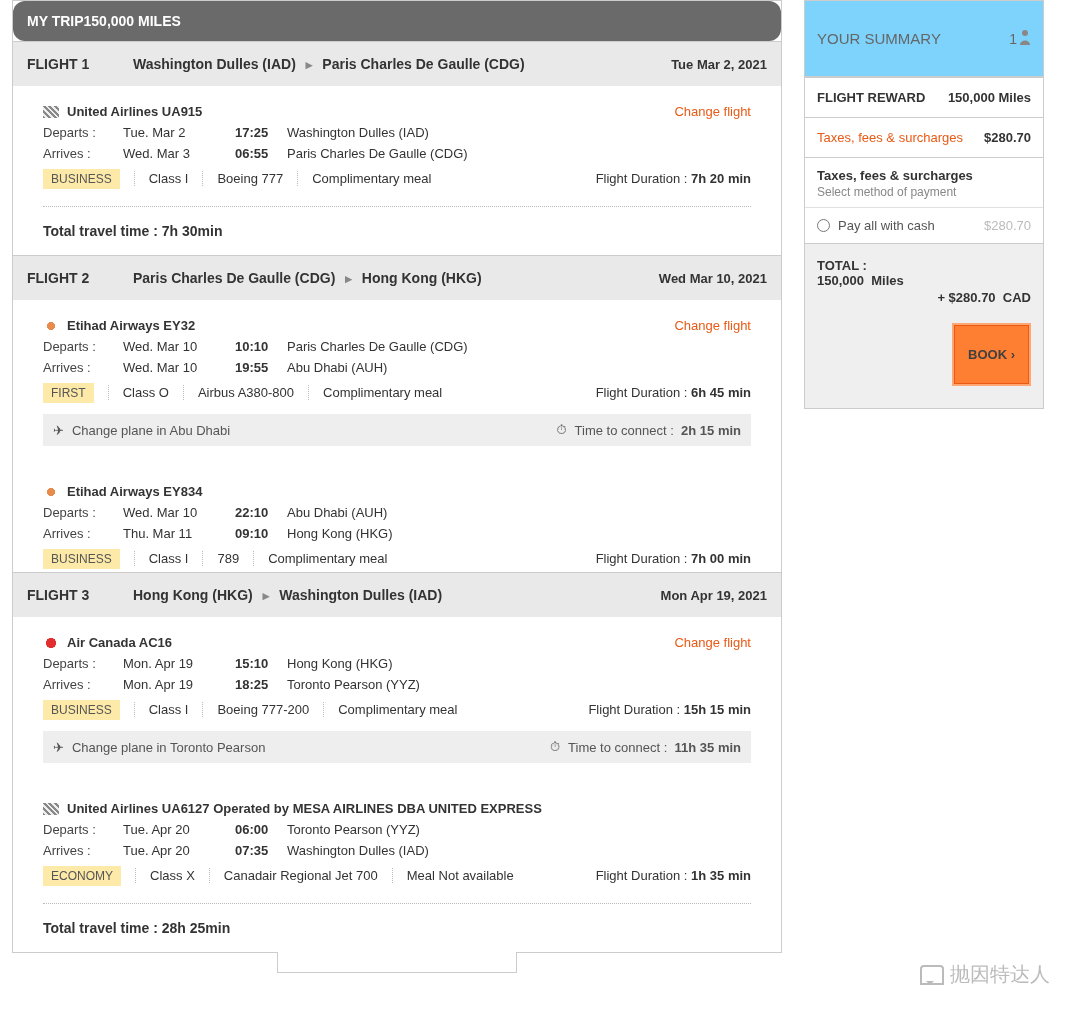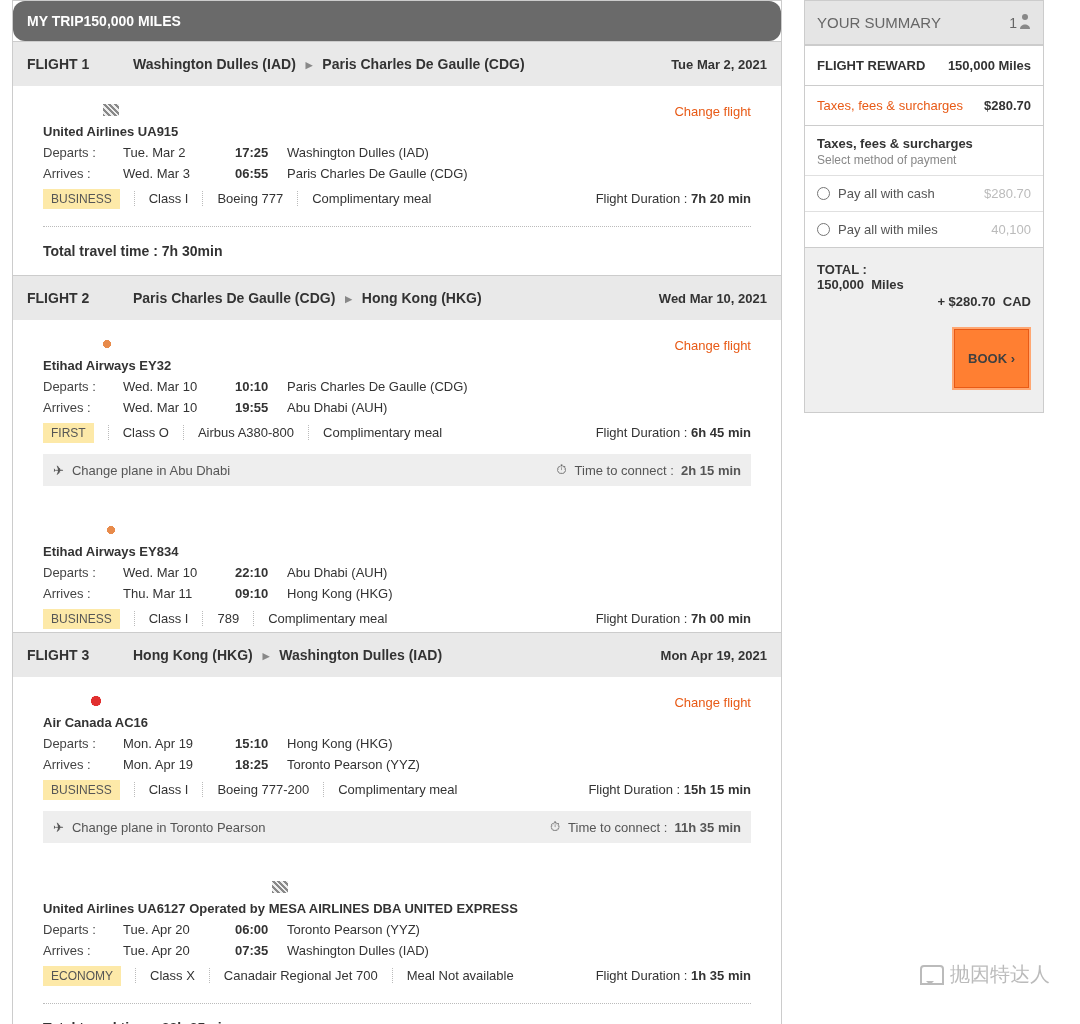--- a/index.html
+++ b/index.html
@@ -10,21 +10,21 @@
 
   .trip-header { background: #6a6a6a; color: #fff; padding: 12px 14px; display: flex; font-weight: bold; font-size: 14px; border-radius: 12px; }
   .flight-head { background: #e9e9e9; padding: 14px; display: flex; align-items: center; gap: 16px; font-weight: bold; font-size: 14px; color: #333; border-top: 1px solid #ccc; }
   .flight-head .label { width: 90px; }
   .flight-head .route { flex: 1; display: flex; align-items: center; gap: 10px; }
   .flight-head .date { font-size: 13px; }
   .arrow { color: #888; font-size: 13px; }
 
   .segment { padding: 18px 30px 6px 30px; position: relative; }
   .seg-top { display: flex; justify-content: space-between; align-items: flex-start; }
-  .airline-line { display: flex; align-items: center; gap: 8px; font-weight: bold; flex-direction: column; }
+  .airline-line { display: flex; align-items: center; gap: 8px; font-weight: bold; }
   .airline-logo { width: 16px; height: 12px; display: inline-block; }
   .logo-united { background: repeating-linear-gradient(45deg,#888,#888 2px,#eee 2px,#eee 4px);}
   .logo-etihad { background: radial-gradient(circle,#e88b4b 40%,#fff 42%);}
   .logo-aircanada { background: radial-gradient(circle,#e12f2f 50%,#fff 52%); border-radius: 50%;}
   .change-link { color: #e85a16; font-size: 13px; cursor: pointer; font-weight: normal; }
   .row { display: flex; gap: 12px; margin-top: 6px; font-size: 13px; }
   .row .k { color: #444; font-weight: normal; width: 68px; }
   .row .d { width: 100px; }
   .row .t { font-weight: bold; width: 40px; }
   .row .loc { }
@@ -36,21 +36,21 @@
   .dur { margin-left: auto; font-size: 13px; }
   .dur b { font-weight: bold; }
   .total-time { border-top: 1px dotted #bbb; margin: 14px 30px 0 30px; padding: 16px 0; font-weight: bold; font-size: 14px; }
   .connection { background: #eeeeee; margin: 14px 0; padding: 8px 10px; display: flex; align-items: center; color: #555; font-size: 13px; }
   .connection .icn { margin-right: 8px; }
   .connection .spacer { flex: 1; }
   .close-details { text-align: center; color: #e85a16; font-size: 13px; padding: 10px 0; border: 1px solid #ccc; border-top: none; width: 240px; margin: -1px auto 0 auto; background: #fff; position: relative; z-index: 2; cursor:pointer;}
 
   
   .sum-box { border: 1px solid #ccc; }
-  .sum-head { background: #e5e5e5; padding: 12px 12px; font-size: 15px; color: #666; display: flex; justify-content: space-between; align-items: center; border-bottom: 1px solid #ccc;}
+  .sum-head { background: #7dd3fc; padding: 28px 12px; font-size: 15px; color: #666; display: flex; justify-content: space-between; align-items: center; border-bottom: 1px solid #ccc;}
   .sum-head .pax { font-size: 14px; display:flex; align-items:center; gap:2px;}
   .sum-row { padding: 12px; display: flex; justify-content: space-between; font-size: 13px; }
   .sum-row.bold { font-weight: bold; border-top: 1px solid #ccc; border-bottom: 1px solid #ccc;}
   .sum-row.orange { color: #e85a16; }
   .sum-row.orange .v { color: #333; font-weight: bold;}
   .pay-block { border-top: 1px solid #ccc; }
   .pay-head { padding: 10px 12px 2px 12px; font-weight: bold; font-size: 13px;}
   .pay-sub { padding: 0 12px 8px 12px; color: #888; font-size: 12px;}
   .pay-opt { display: flex; align-items: center; justify-content: space-between; padding: 10px 12px; border-top: 1px solid #e0e0e0;}
   .pay-opt label { display: flex; align-items: center; gap: 8px; color: #555; cursor: pointer;}
@@ -283,27 +283,20 @@
       <div class="pay-block">
         <div class="pay-head">Taxes, fees &amp; surcharges</div>
         <div class="pay-sub">Select method of payment</div>
         <div class="pay-opt">
           <label>
               <input type="radio" name="pay" style="">
               <span>Pay all with cash</span>
             </label>
           <span class="amt">$280.70</span>
         </div>
-        <div class="pay-opt">
-          <label>
-              <input type="radio" name="pay" style="">
-              <span>Pay all with miles</span>
-            </label>
-          <span class="amt">40,100</span>
-        </div>
       </div>
       <div class="total-block">
         <div class="total-line">
           <span>TOTAL :</span>
           <span><span>150,000</span>&nbsp;&nbsp;<span>Miles</span></span>
         </div>
         <div class="total-sub"><span>+ $280.70</span>&nbsp;&nbsp;<span>CAD</span></div>
         <button class="book-btn">
           <span>BOOK</span>
           <span> ›</span>

